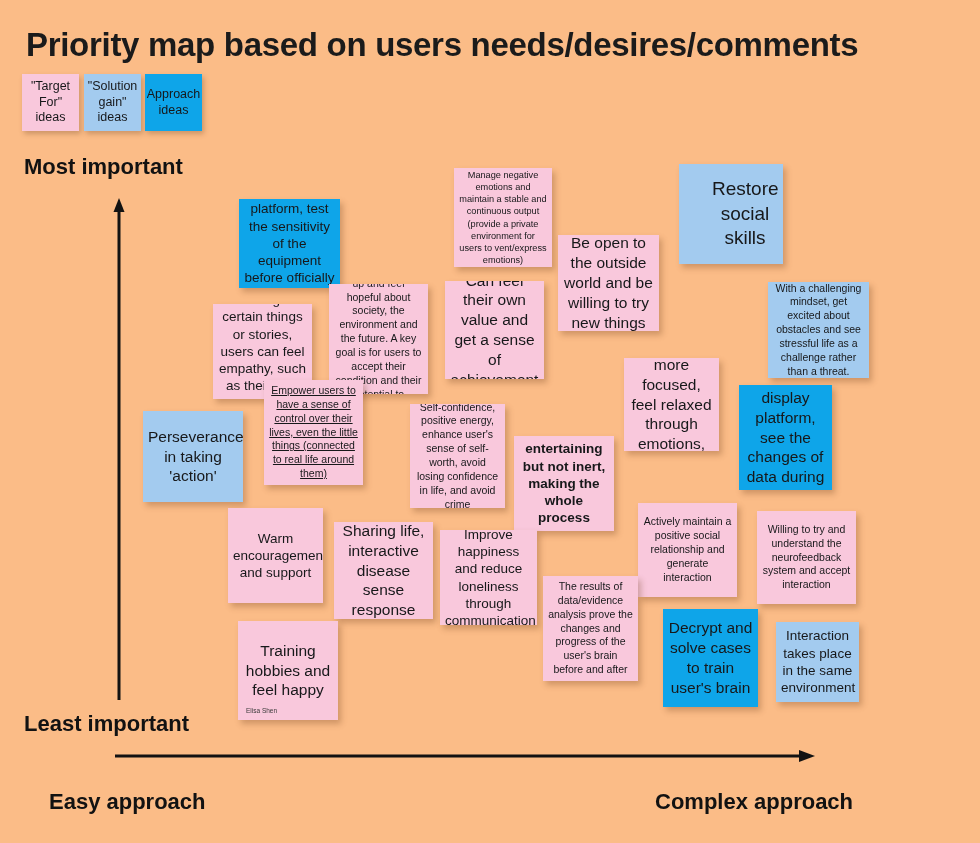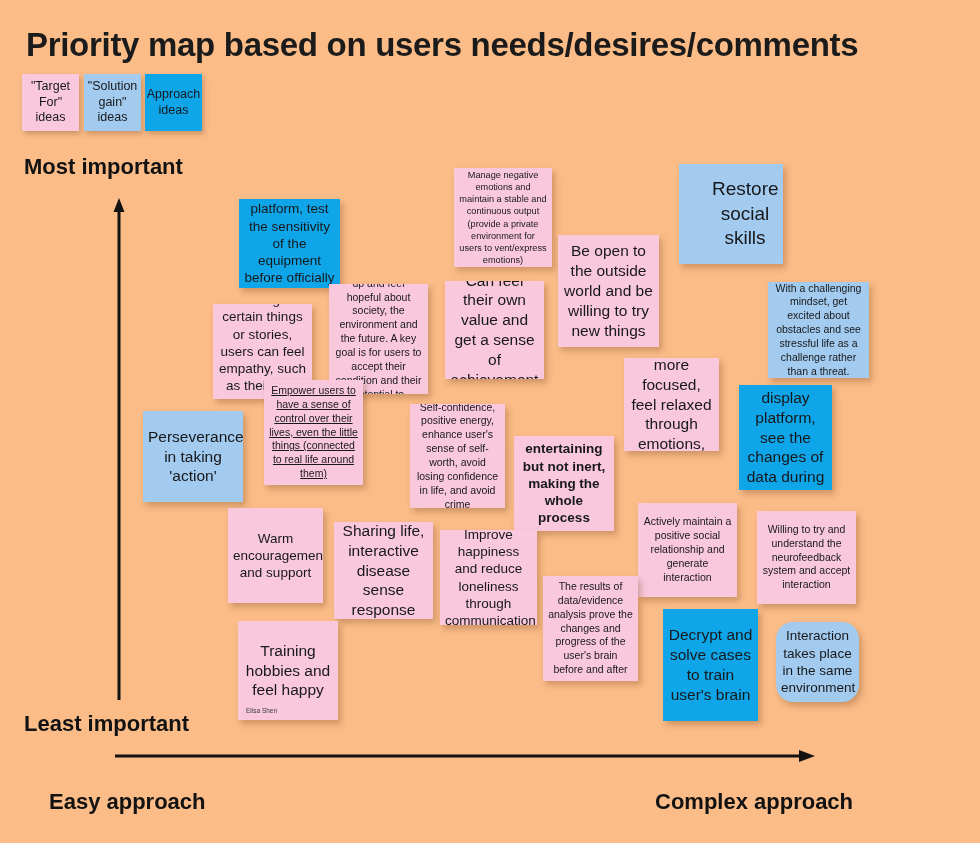--- a/index.html
+++ b/index.html
@@ -132,21 +132,21 @@
   </div>
 
   <div class="note pink f-xs" style="left:454px; top:168px; width:98px; height:99px;">
     <span class="txt">Manage negative emotions and maintain a stable and continuous output (provide a private environment for users to vent/express emotions)</span>
   </div>
 
   <div class="note blue f-xl" style="left:679px; top:164px; width:104px; height:100px;padding-left:33px;">
     <span class="txt">Restore social skills</span>
   </div>
 
-  <div class="note pink f-lg" style="left:558px; top:235px; width:101px; height:112px;">
+  <div class="note pink f-lg" style="left:558px; top:235px; width:101px; height:96px;">
     <span class="txt">Be open to the outside world and be willing to try new things</span>
   </div>
 
   <div class="note pink f-md" style="left:213px; top:304px; width:99px; height:95px;">
     <span class="txt">Through certain things or stories, users can feel empathy, such as their own situation</span>
   </div>
 
   <div class="note pink f-sm" style="left:329px; top:284px; width:99px; height:110px;">
     <span class="txt">Get guidance for the future, cheer up and feel hopeful about society, the environment and the future. A key goal is for users to accept their condition and their potential to transcend physical limitations.</span>
   </div>
@@ -200,25 +200,25 @@
   </div>
 
   <div class="note pink f-md" style="left:440px; top:530px; width:97px; height:95px;">
     <span class="txt">Improve happiness and reduce loneliness through communication</span>
   </div>
 
   <div class="note pink f-sm" style="left:543px; top:576px; width:95px; height:105px;">
     <span class="txt">The results of data/evidence analysis prove the changes and progress of the user's brain before and after</span>
   </div>
 
-  <div class="note yellow f-lg" style="left:663px; top:609px; width:95px; height:112px;">
+  <div class="note yellow f-lg" style="left:663px; top:609px; width:95px; height:98px;">
     <span class="txt">Decrypt and solve cases to train user's brain</span>
   </div>
 
-  <div class="note blue f-md" style="left:776px; top:622px; width:83px; height:80px;border-radius:17px;">
+  <div class="note blue f-md" style="left:776px; top:622px; width:83px; height:80px;">
     <span class="txt">Interaction takes place in the same environment</span>
   </div>
 
   <div class="note pink f-lg" style="left:238px; top:621px; width:100px; height:99px;">
     <span class="txt">Training hobbies and feel happy</span>
     <span class="sig">Elisa Shen</span>
   </div>
 
 </div>
 

